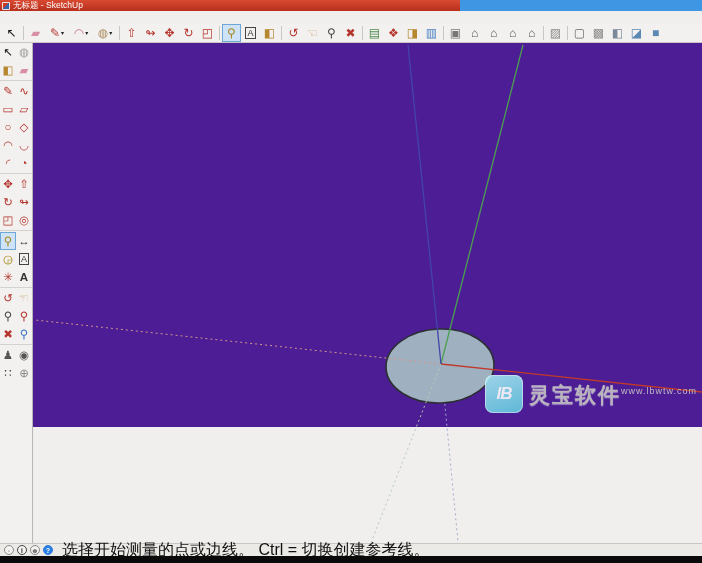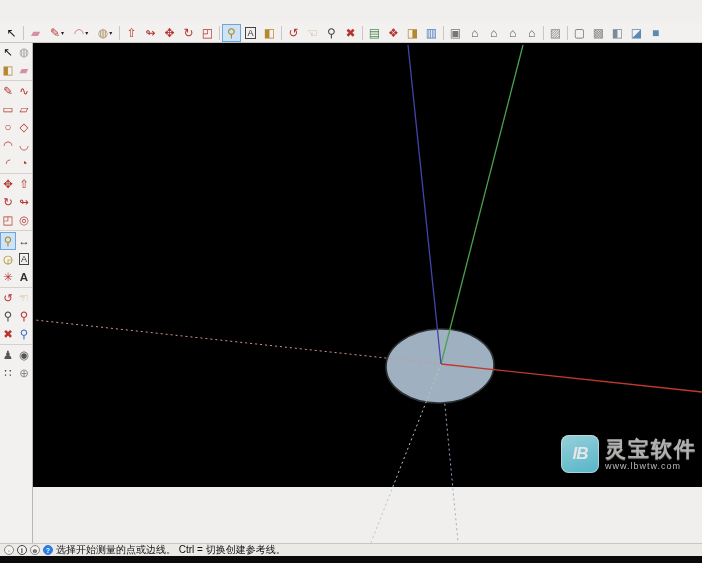--- a/index.html
+++ b/index.html
@@ -39,50 +39,56 @@
     border-right:1px solid #b9b7b4; }
   .sb-row { display:flex; }
   .sb-row.sep { border-top:1px solid #d4d2cf; margin-top:1px; padding-top:1px; }
   .sb-btn { width:16px; height:18px; border:1px solid transparent; background:transparent;
     display:flex; align-items:center; justify-content:center; cursor:pointer; }
   .sb-btn .glyph { font-size:11.5px; line-height:12px; }
   .sb-btn.selected { background:#cfe3f8; border:1px solid #6ea6d8; }
   .bold { font-weight:bold; }
 
   
-  .canvas { position:absolute; top:43px; left:33px; width:669px; height:444px; background:#000000; }
+  .canvas { position:absolute; top:43px; left:33px; width:669px; height:384px; background:#4c1d95; }
   .canvas svg { display:block; }
 
   
   .watermark { position:absolute; right:5px; bottom:14px; display:flex; align-items:center; gap:6px; opacity:.9; }
   .wm-logo { width:38px; height:38px; border-radius:8px;
     background:linear-gradient(160deg,#a8e7f2,#5fc9de); display:flex; align-items:center; justify-content:center;
     box-shadow:0 0 0 1px rgba(255,255,255,.55) inset; }
   .wm-logo span { color:#fff; font-size:17px; font-weight:bold; font-style:italic; letter-spacing:-1px; }
-  .wm-text { display:flex; flex-direction:column; line-height:1; }
+  .wm-text { display:flex; line-height:1; }
   .wm-brand { font-size:21px; font-weight:bold; color:#c6c5c2;
     text-shadow:0 1px 1px rgba(255,255,255,.6); letter-spacing:2px; }
   .wm-url { font-size:9px; color:#cdccc9; letter-spacing:1px; margin-top:3px; }
 
   
   .statusbar { position:absolute; top:543px; left:0; width:702px; height:13px; background:#eceae7;
     display:flex; align-items:center; padding-left:4px; gap:3px; border-top:1px solid #c9c7c4; }
   .st-icon { width:10px; height:10px; border-radius:50%; font-size:6.5px; line-height:9px; text-align:center;
     color:#666; border:1px solid #8a8a8a; background:#f4f3f1; cursor:pointer; flex:0 0 auto; }
   .st-icon.solid-blue { background:#2a7de1; border-color:#2a7de1; color:#fff; font-weight:bold; }
   .st-icon.outline-dark { border-color:#444; color:#222; font-weight:bold; }
-  .status-text { font-size:10px; color:#111; white-space:nowrap; }
+  .status-text { font-size:16px; color:#111; margin-left:6px; white-space:nowrap; }
 
   .bottom-strip { position:absolute; top:556px; left:0; width:702px; height:7px; background:#0a0a0a; }
 </style>
 </head>
 <body>
 
 <div id="app">
 
+  <div class="titlebar">
+    <div class="titlebar-red">
+      <span class="app-icon"></span>
+      <span class="title-text">无标题 - SketchUp</span>
+    </div>
+  </div>
 
 
   <div class="toolbar" id="toolbar">
       <button class="tb-btn">
         <span class="glyph" style="color: rgb(17, 17, 17);">↖</span>
       </button>
       <div class="tb-sep"></div>
       <button class="tb-btn">
         <span class="glyph" style="color: rgb(216, 142, 166);">▰</span>
       </button>

